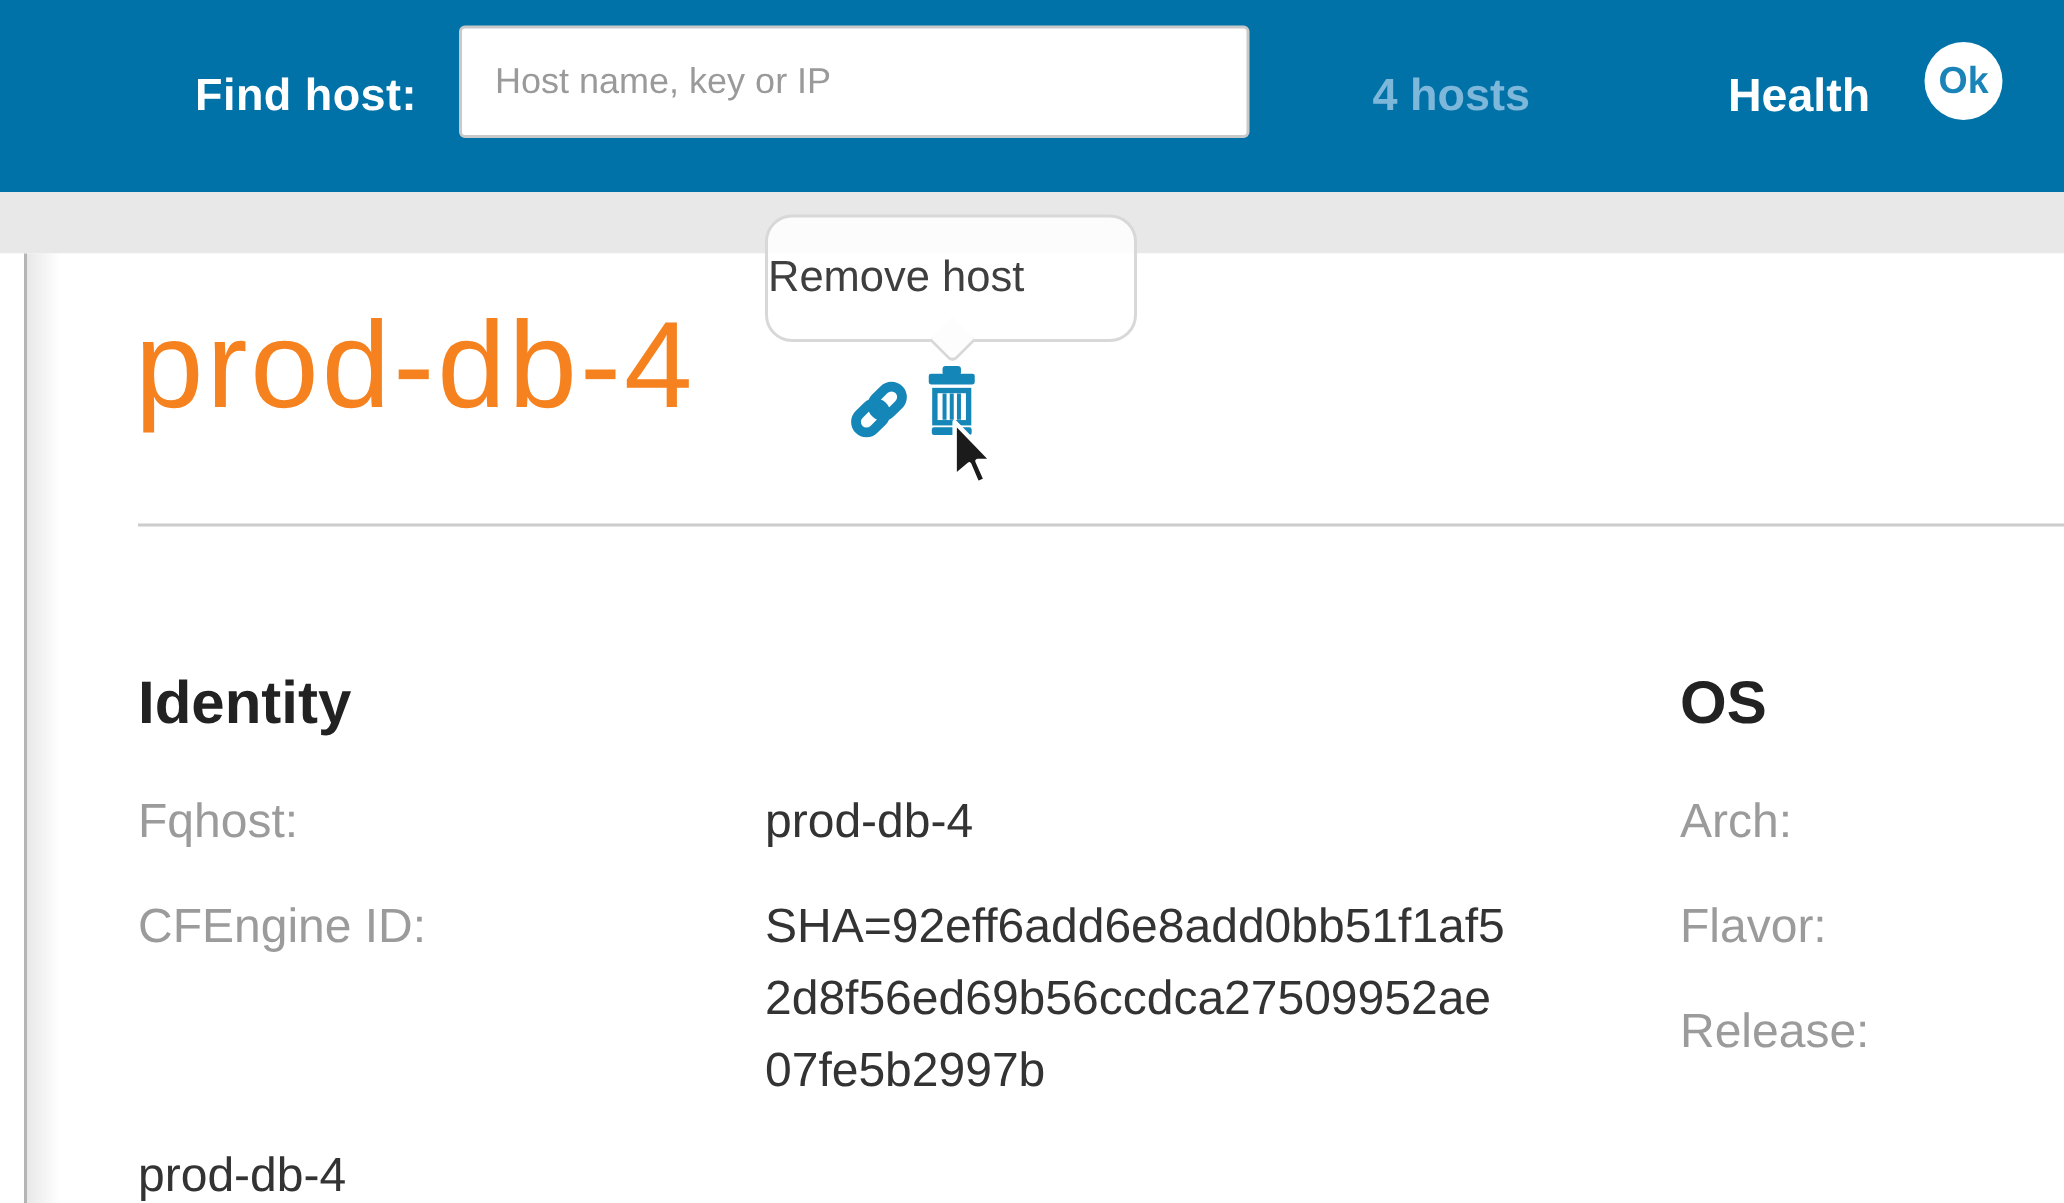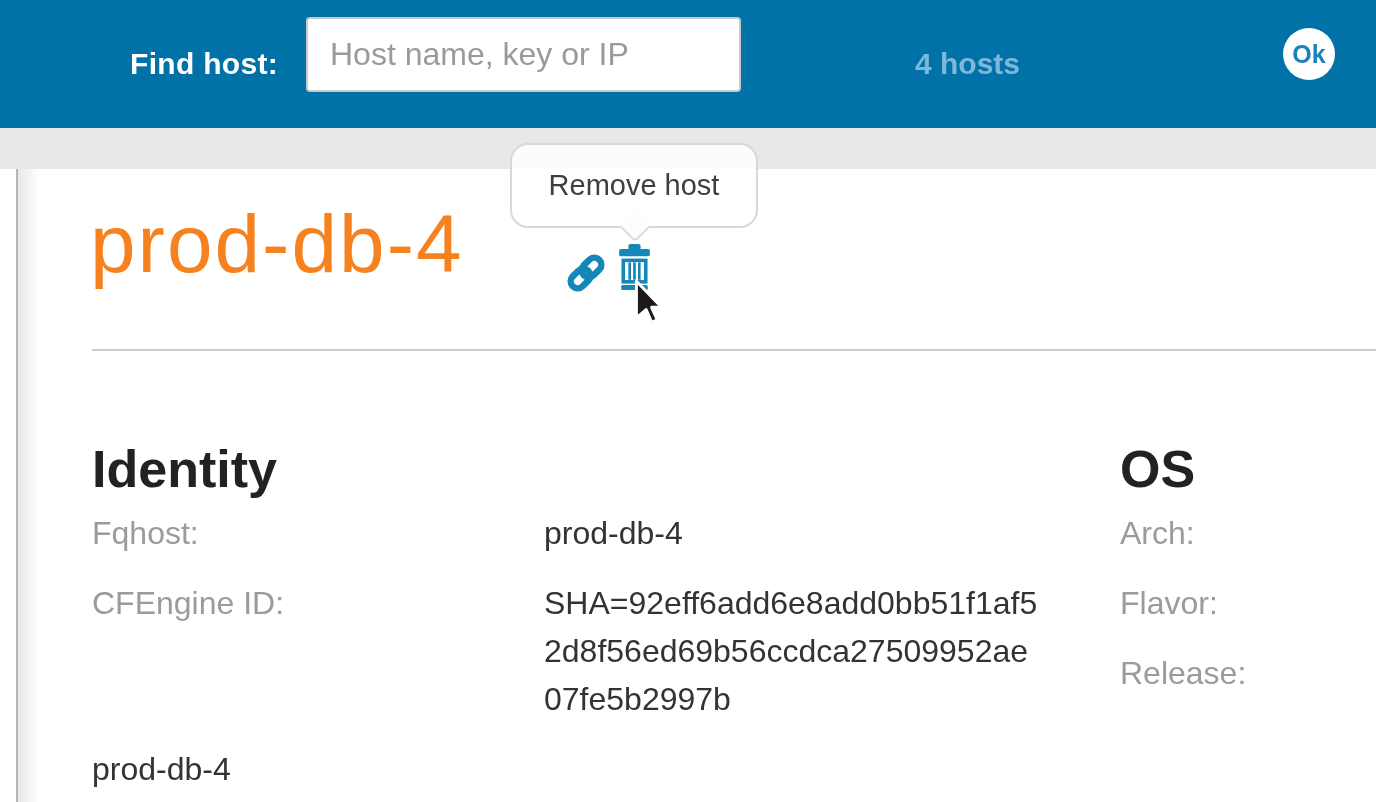--- a/index.html
+++ b/index.html
@@ -10,23 +10,23 @@
     -webkit-font-smoothing:antialiased;
   }
 
   
   .topbar{position:absolute;top:0;left:0;width:1376px;height:128px;background:#0072a8;}
   .find-label{
     position:absolute;left:130px;top:0;height:128px;display:flex;align-items:center;
     color:#ffffff;font-size:30px;font-weight:600;letter-spacing:.3px;
   }
   .search-input{
-    position:absolute;left:306px;top:17px;width:435px;height:75px;box-sizing:border-box;
+    position:absolute;left:306px;top:17px;width:527px;height:75px;box-sizing:border-box;
     border:2px solid #c9c9c9;border-radius:4px;background:#ffffff;
-    padding:0 22px;font-size:32px;color:#444;outline:none;
+    padding:0 22px;font-size:24px;color:#444;outline:none;
     font-family:"Liberation Sans","DejaVu Sans",sans-serif;
   }
   .search-input::placeholder{color:#9a9a9a;opacity:1;}
   .hosts-count{
     position:absolute;left:915px;top:0;height:128px;display:flex;align-items:center;
     color:#7db7da;font-size:30px;font-weight:600;cursor:pointer;text-decoration:none;
   }
   .health-label{
     position:absolute;left:1152px;top:0;height:128px;display:flex;align-items:center;
     color:#ffffff;font-size:31px;font-weight:600;
@@ -56,50 +56,51 @@
   .chain-btn{left:566px;top:84px;width:40px;height:40px;}
   .trash-btn{left:617px;top:75px;width:35px;height:46px;}
 
   .mouse-cursor{position:absolute;left:631px;top:110px;width:36px;height:48px;pointer-events:none;z-index:9;}
 
   
   .tooltip{
     position:absolute;left:510px;top:-26px;width:248px;height:85px;box-sizing:border-box;
     background:rgba(255,255,255,0.86);
     border:2px solid #d8d8d8;border-radius:18px;
-    display:flex;align-items:center;justify-content:center;
+    display:flex;align-items:center;justify-content:flex-start;
     font-size:29px;color:#3f3f3f;z-index:5;
   }
   .tooltip::after{
     content:'';position:absolute;bottom:-12px;left:112px;width:20px;height:20px;
     background:#fdfdfd;border-right:2px solid #d8d8d8;border-bottom:2px solid #d8d8d8;
     transform:rotate(45deg);border-bottom-right-radius:5px;
   }
 
   .divider{position:absolute;left:92px;top:180px;width:1284px;height:2px;background:#cccccc;}
 
   
   .section{position:absolute;top:276px;}
   .section-identity{left:92px;width:1000px;}
   .section-os{left:1120px;width:256px;}
-  .section h2{margin:0 0 16px 0;font-size:52px;line-height:48px;font-weight:700;color:#222222;}
-  .kv-row{display:flex;margin:0 0 22px 0;font-size:32px;line-height:48px;gap:34px;}
+  .section h2{margin:0 0 30px 0;font-size:40px;line-height:48px;font-weight:700;color:#222222;}
+  .kv-row{display:flex;margin:0 0 22px 0;font-size:32px;line-height:48px;}
   .kv-row dt{width:418px;flex:0 0 418px;color:#9b9b9b;font-weight:400;}
   .kv-row dd{margin:0;color:#333333;width:500px;word-break:break-all;}
   .section-os .kv-row dt{width:256px;flex:0 0 256px;}
   .section-os .kv-row dd{width:0;}
   dl{margin:0;}
 </style>
 </head>
 <body>
 
 <header class="topbar">
   <span class="find-label">Find host:</span>
   <input class="search-input" type="text" placeholder="Host name, key or IP" style="">
   <a class="hosts-count">4 hosts</a>
+  <span class="health-label">Health</span>
   <span class="ok-badge">Ok</span>
 </header>
 
 <div class="strip"></div>
 
 <main class="main">
   <div class="edge-line"></div>
   <div class="edge-shadow"></div>
 
   <div class="tooltip">

